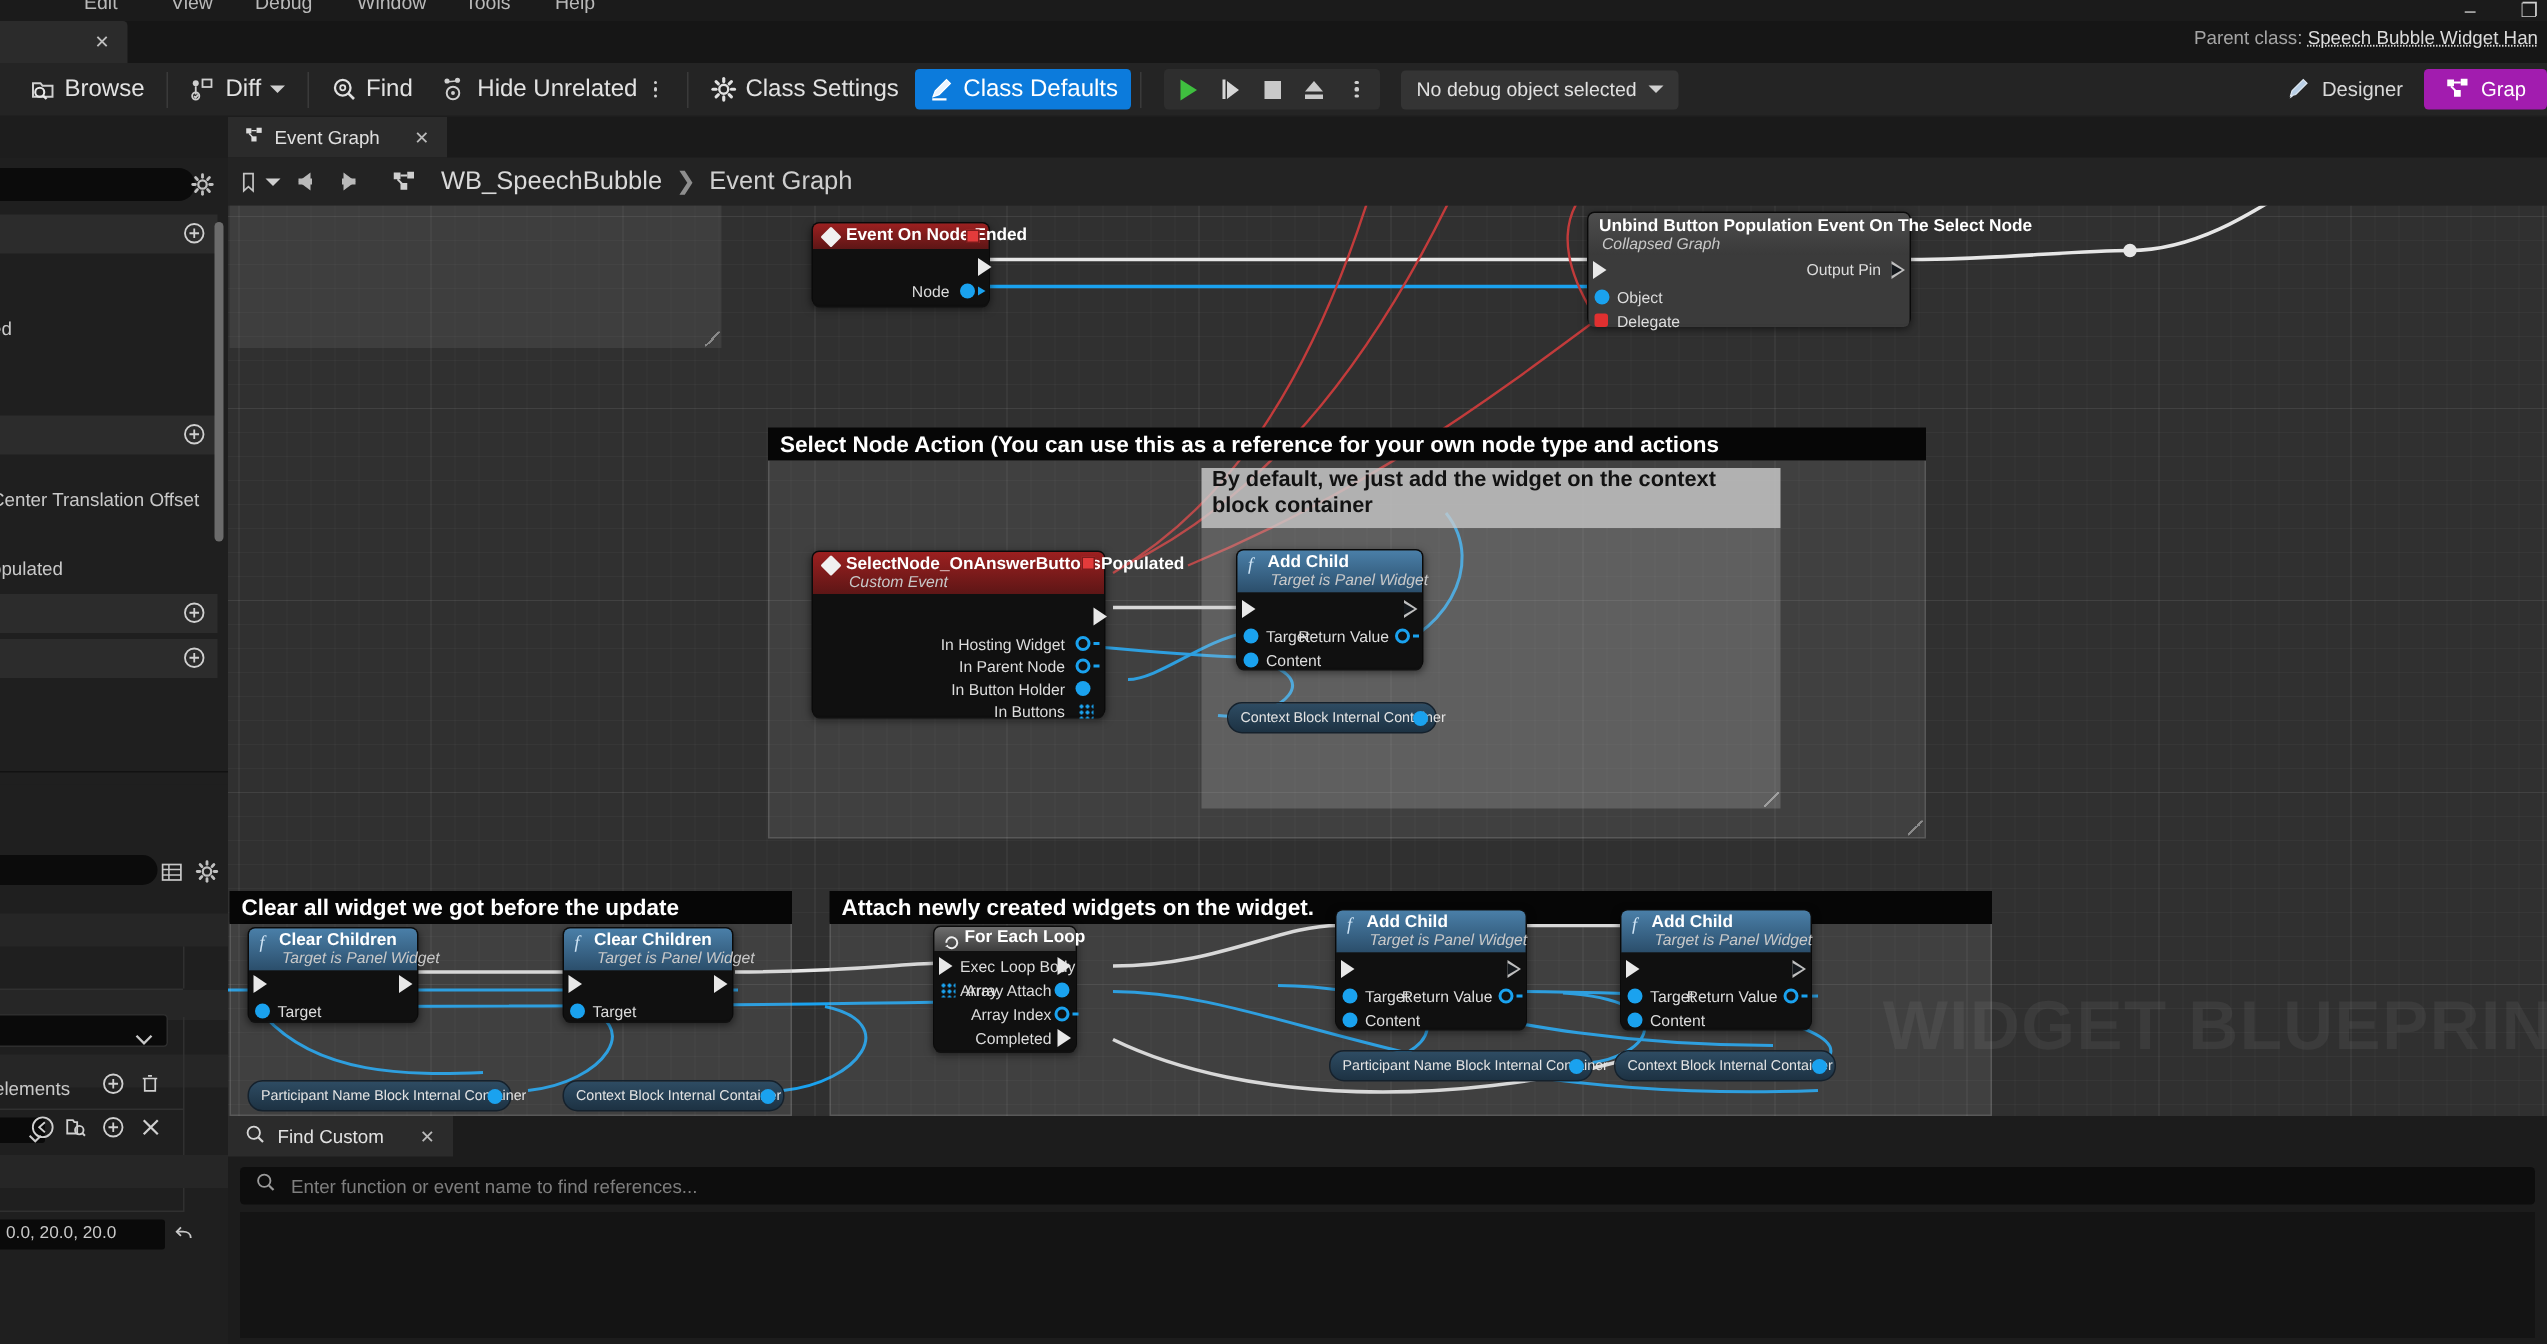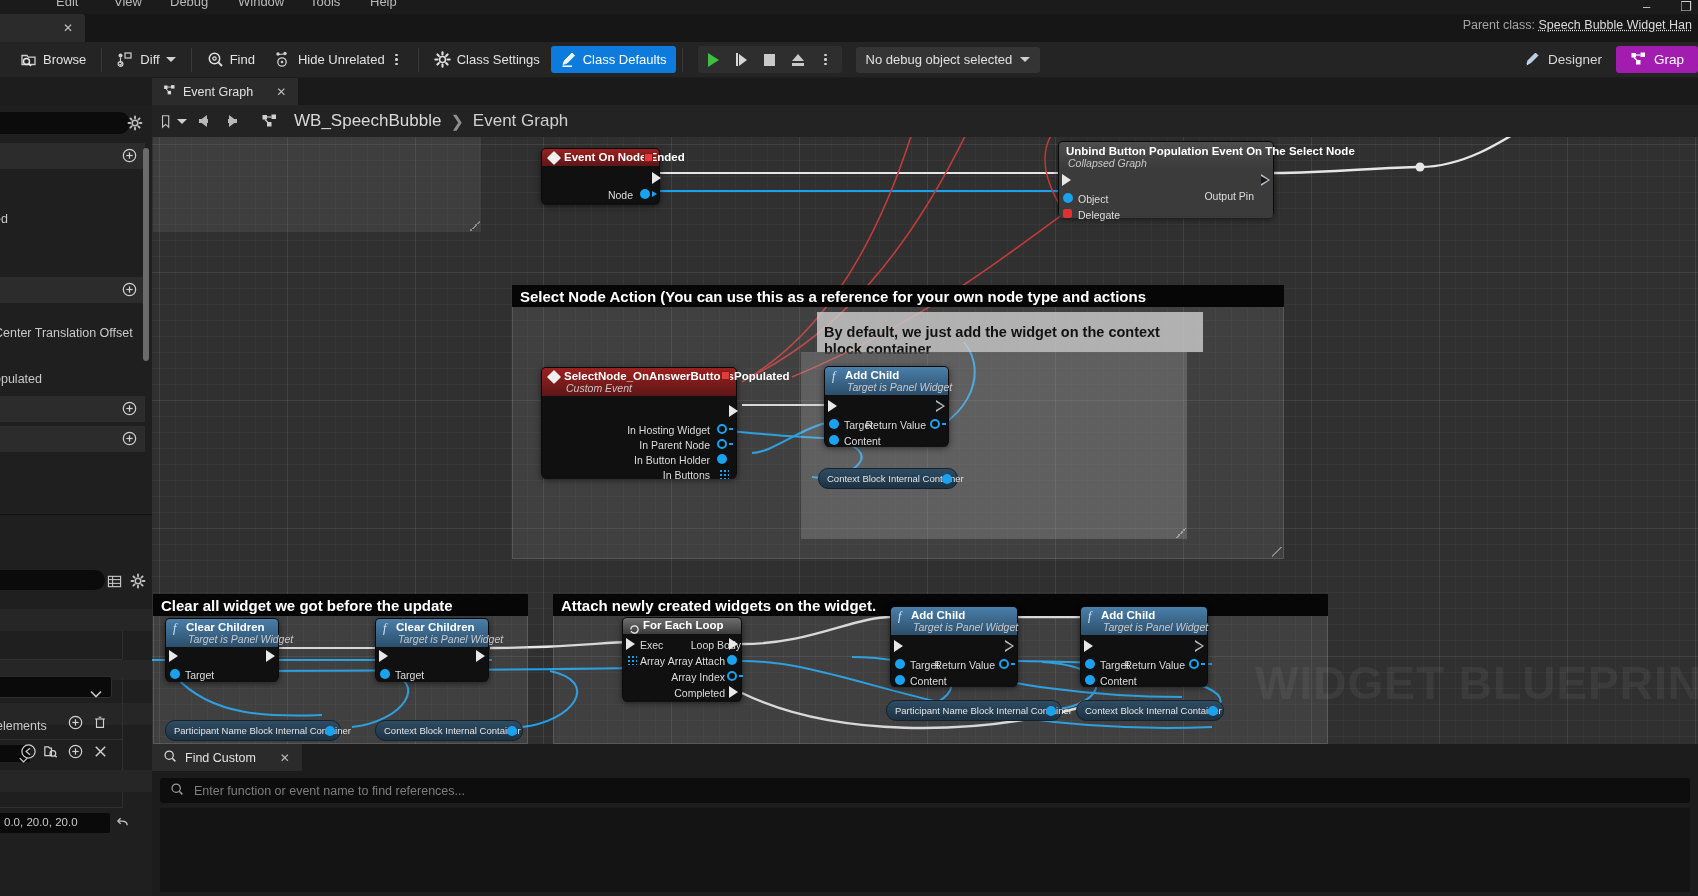--- a/index.html
+++ b/index.html
@@ -42,21 +42,21 @@
   .parentclass .link { color: #dcdcdc; text-decoration: underline; text-decoration-style: dotted; }
 
   
   .toolbar {
     position: absolute; left: 0; top: 42px; width: 1698px; height: 35px;
     background: #242424; display: flex; align-items: center;
   }
   .tb-item {
     display: flex; align-items: center; gap: 6px; height: 27px;
     padding: 0 9px; margin: 0 1px; border-radius: 3px;
-    font-size: 13px; color: #e2e2e2; white-space: nowrap; cursor: default;
+    font-size: 16px; color: #e2e2e2; white-space: nowrap; cursor: default;
   }
   .tb-item.accent { background: #0c7bdc; color: #fff; }
   .tb-sep { width: 1px; height: 24px; background: #3a3a3a; margin: 0 5px; }
   .tb-icon { width: 17px; height: 17px; display: inline-block; position: relative; }
   .kebab { width: 12px; display: flex; flex-direction: column; align-items: center; gap: 2px; }
   .kebab i { width: 2.5px; height: 2.5px; border-radius: 50%; background: #d0d0d0; display: block; }
 
   .playbar { display: flex; align-items: center; gap: 0px; background: #2e2e2e; border-radius: 3px; height: 27px; padding: 0 2px; margin-left: 10px;}
   .playbar .pb { width: 28px; height: 27px; display: flex; align-items: center; justify-content: center; }
   .tri-green { width: 0; height: 0; border-left: 11px solid #3fbf3f; border-top: 7px solid transparent; border-bottom: 7px solid transparent; }
@@ -136,21 +136,21 @@
     color: rgba(255,255,255,0.055); letter-spacing: 1px; white-space: nowrap;
   }
 
   
   .cmt { position: absolute; background: rgba(150,150,150,0.17); border: 1px solid rgba(200,200,200,0.18); }
   .cmt .bar { position: absolute; left: -1px; top: -22px; height: 22px; background: #060606; display: flex; align-items: center; padding: 0 8px; white-space: nowrap;}
   .cmt .bar span { font-size: 15px; font-weight: bold; color: #fff; }
   .cmt .resize { position: absolute; right: 1px; bottom: 1px; width: 10px; height: 10px;
      background: linear-gradient(135deg, transparent 45%, rgba(210,210,210,.5) 45%, rgba(210,210,210,.5) 55%, transparent 55%); }
 
-  .tipbox { position: absolute; background: rgba(205,205,205,0.80); padding: 12px 7px; margin-left: 16px; }
+  .tipbox { position: absolute; background: rgba(205,205,205,0.80); padding: 0 7px; }
   .tipbox span { font-size: 14.5px; font-weight: bold; color: #121212; line-height: 17px; display: block;}
 
   
   .node { position: absolute; border-radius: 5px; background: #1a1a1a;
           box-shadow: 0 2px 6px rgba(0,0,0,.55); border: 1px solid rgba(0,0,0,.6); overflow: visible; }
   .node .head { height: 100%; border-top-left-radius: 4px; border-top-right-radius: 4px; position: relative; }
   .node .title { position: absolute; left: 25px; top: 3px; font-size: 11.5px; font-weight: bold; color: #ffffff; white-space: nowrap; }
   .node .sub { position: absolute; left: 27px; top: 16px; font-size: 10.5px; font-style: italic; color: #c8c8c8; white-space: nowrap; }
   .node .body { position: absolute; left: 0; right: 0; background: rgba(15,15,15,0.92); border-bottom-left-radius: 4px; border-bottom-right-radius: 4px; }
   .pinlbl { position: absolute; font-size: 10.5px; color: #dcdcdc; white-space: nowrap; }
@@ -679,21 +679,21 @@
         <span style="position:absolute;left:6px;top:6px;width:0;height:0;"></span>
         <span class="title" style="left:7px;top:3px;">Unbind Button Population Event On The Select Node</span>
         <span class="sub" style="left:9px;top:15px;">Collapsed Graph</span>
       </div>
       <div class="body" style="top:28px; height:48px; background:rgba(62,62,62,0.92);">
         <span class="exec-in" style="left:3px; top:4px;"></span>
         <span class="pin-dot" style="left:4px; top:23px;"></span>
         <span class="pinlbl" style="left:19px; top:23px;">Object</span>
         <span class="pin-dot red" style="left:4px; top:39px;"></span>
         <span class="pinlbl" style="left:19px; top:39px;">Delegate</span>
-        <span class="pinlbl" style="right:19px; top:20px;">Output Pin</span>
+        <span class="pinlbl" style="right:19px; top:4px;">Output Pin</span>
         <span class="exec-hollow" style="right:3px; top:4px;"></span>
       </div>
     </div>
 
     <div class="node" style="left:389px; top:230px; width:196px; height:111px;">
       <div class="head event" style="height:28px;">
         <span style="position:absolute;left:7px;top:4px;width:10px;height:10px;background:#f0f0f0;transform:rotate(45deg);border-radius:1px"></span>
         <span class="title" style="left:22px;top:2px;">SelectNode_OnAnswerButtonsPopulated</span>
         <span class="sub" style="left:24px;top:14px;">Custom Event</span>
         <span class="node-close" style="right:6px;top:3px;"></span>
@@ -764,21 +764,21 @@
 
     <div class="varnode" style="left:13px; top:583px; width:176px;">
       <span>Participant Name Block Internal Container</span>
       <span class="pin-dot" style="right:5px; top:5px;"></span>
     </div>
     <div class="varnode" style="left:223px; top:583px; width:148px;">
       <span>Context Block Internal Container</span>
       <span class="pin-dot" style="right:5px; top:5px;"></span>
     </div>
 
-    <div class="node" style="left:470px; top:480px; width:120px; height:84px;">
+    <div class="node" style="left:470px; top:480px; width:96px; height:84px;">
       <div class="head macro" style="height:16px;">
         <span style="position:absolute;left:6px;top:3px;">
           <svg width="11" height="11" viewBox="0 0 12 12">
             <path d="M2 6a4 4 0 1 1 1.4 3" fill="none" stroke="#efefef" stroke-width="1.4"></path>
             <path d="M1.2 8.6l2-1.2.6 2.2z" fill="#efefef"></path>
           </svg>
         </span>
         <span class="title" style="left:20px;top:1px;">For Each Loop</span>
       </div>
       <div class="body" style="top:16px; height:68px;">

